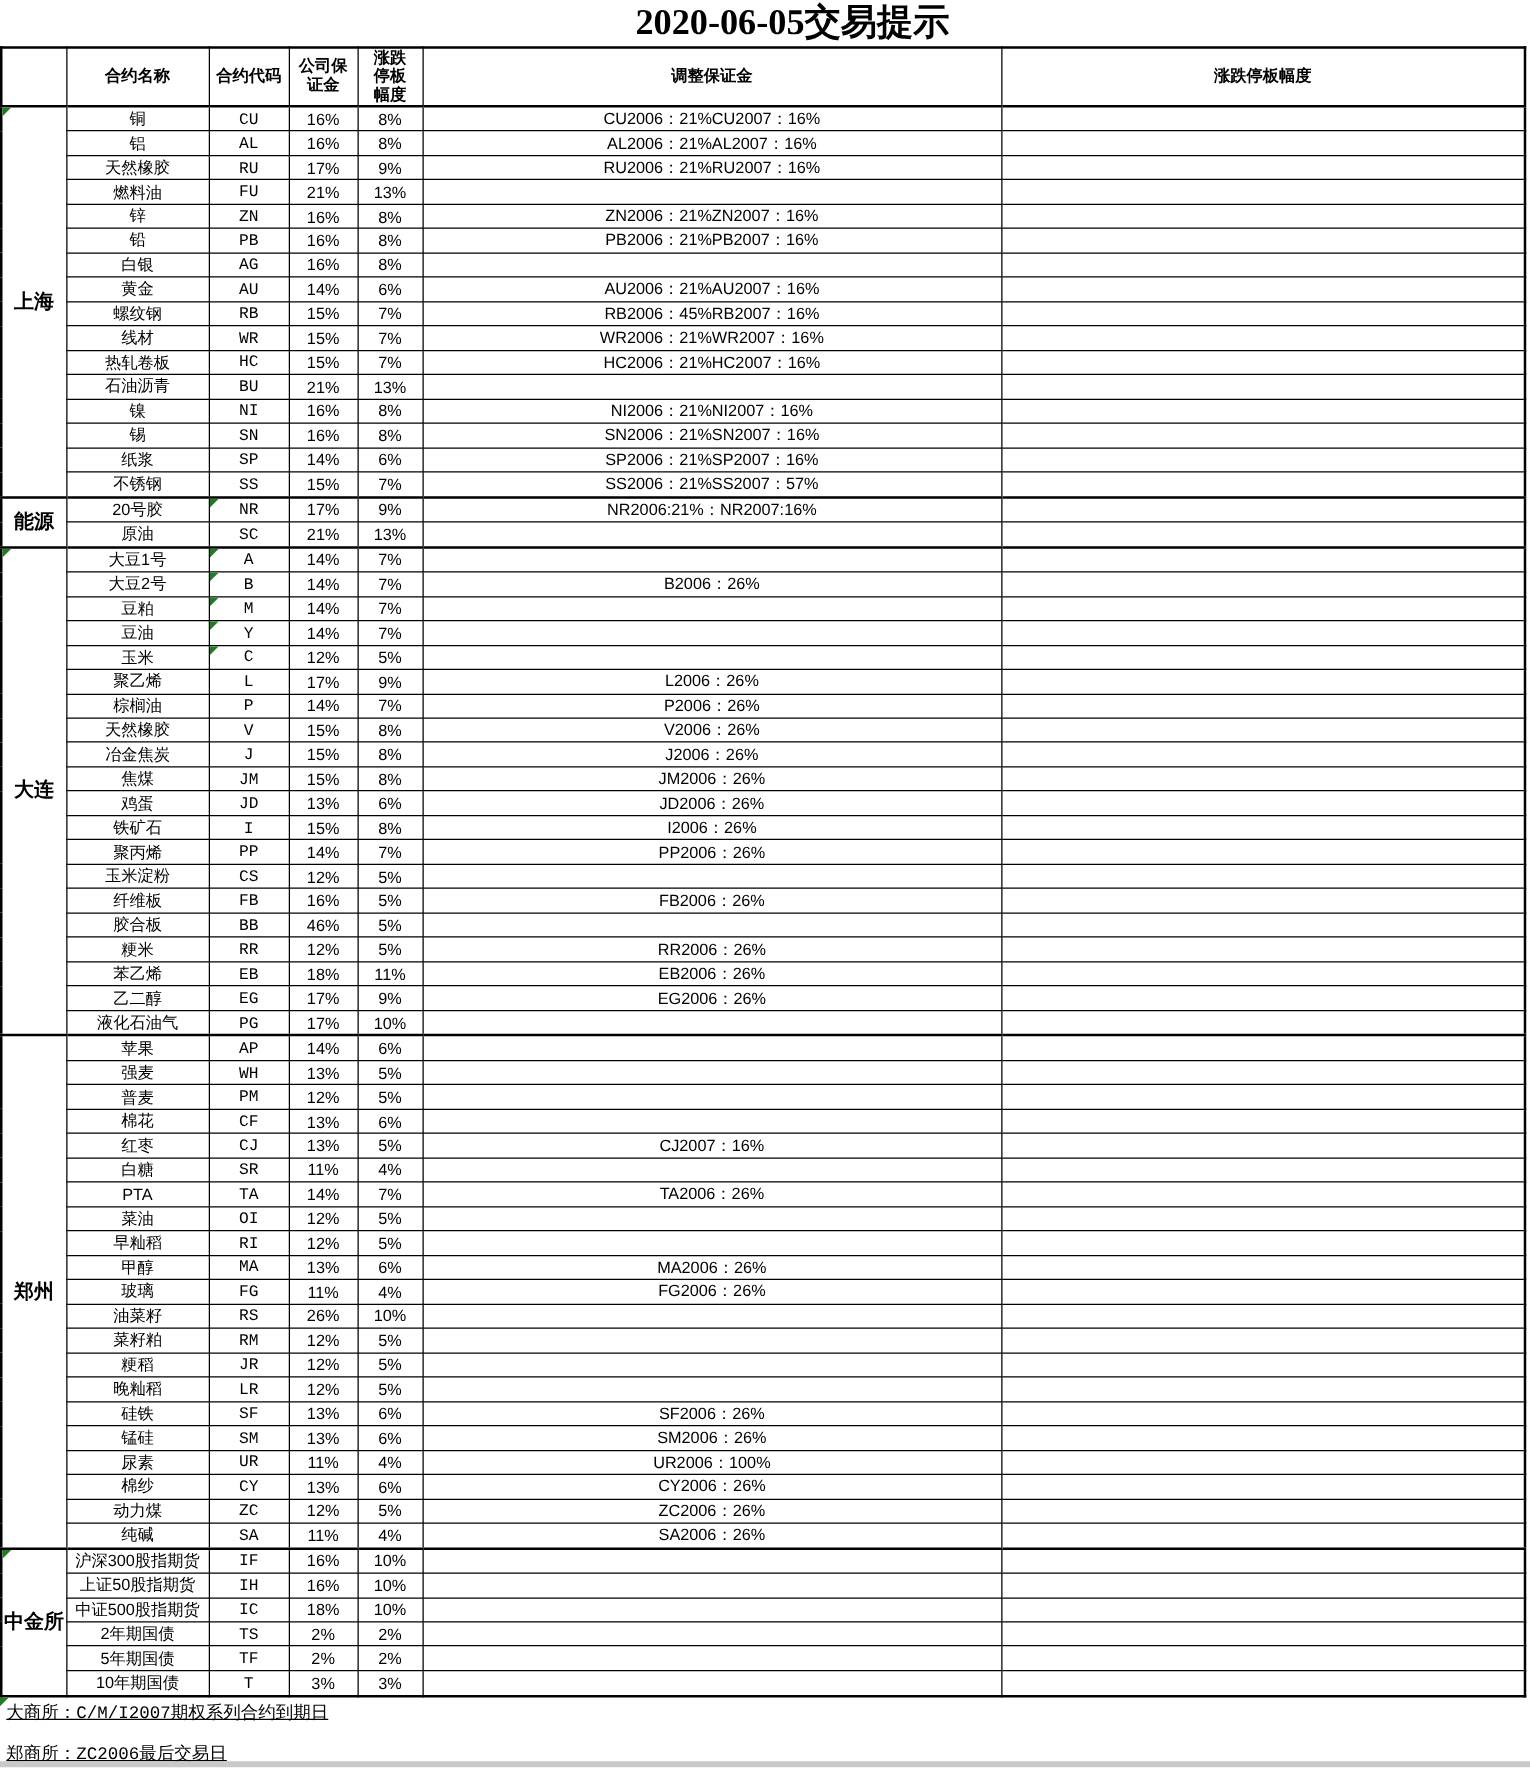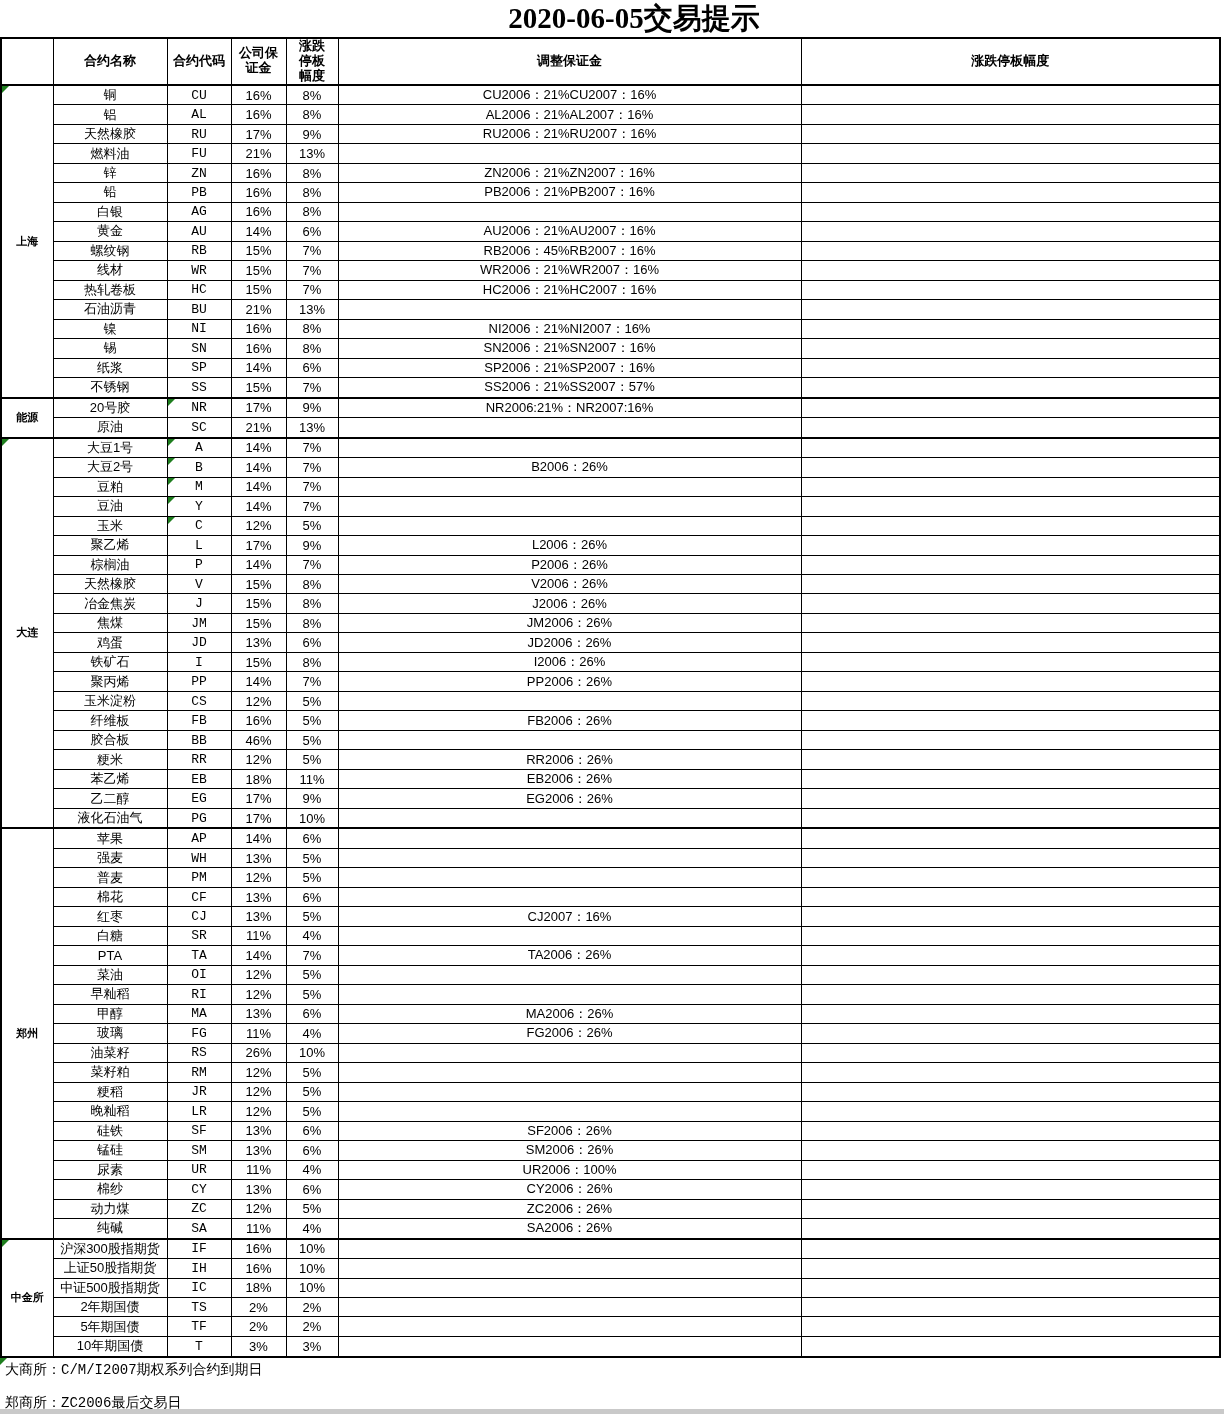--- a/index.html
+++ b/index.html
@@ -17,32 +17,32 @@
     width:1219px;height:1321px;border:2px solid #000;
   }
   th,td{border:1px solid #000;padding:0;overflow:hidden;position:relative;}
   thead tr{height:31px;}
   th{
     font-size:13px;font-weight:bold;text-align:center;
     line-height:1.15;word-break:break-all;white-space:normal;
   }
   th.wrap3{padding:0 7px;font-family:Liberation Serif, serif;}
   td{text-align:center;white-space:nowrap;vertical-align:middle;}
-  td.exch{font-weight:bold;font-size:11px;}
+  td.exch{font-weight:bold;font-size:16px;}
   td.name{font-size:13px;}
   td.code{font-family:"Liberation Mono",monospace;font-size:13px;}
   td.pct,td.adj{font-family:"Liberation Sans",sans-serif;font-size:13px;}
   tr.sec-start td{border-top:2px solid #000;}
   .corner{
     position:absolute;top:0;left:0;width:0;height:0;
     border-top:7px solid #1e7e1e;border-right:7px solid transparent;
   }
   .footer-line{
     position:relative;height:19px;padding:3px 0 0 5px;
-    font-size:14px;font-family:"Liberation Mono",monospace;
+    font-size:14px;font-family:"Liberation Mono",monospace;text-decoration:underline;
   }
   .footer-line.second{margin-top:11px;}
   .bottom-bar{
     position:absolute;left:0;bottom:0;width:1224px;height:5px;background:#c9c9c9;
   }
 </style>
 </head>
 <body>
 
 <div class="title">2020-06-05交易提示</div>

